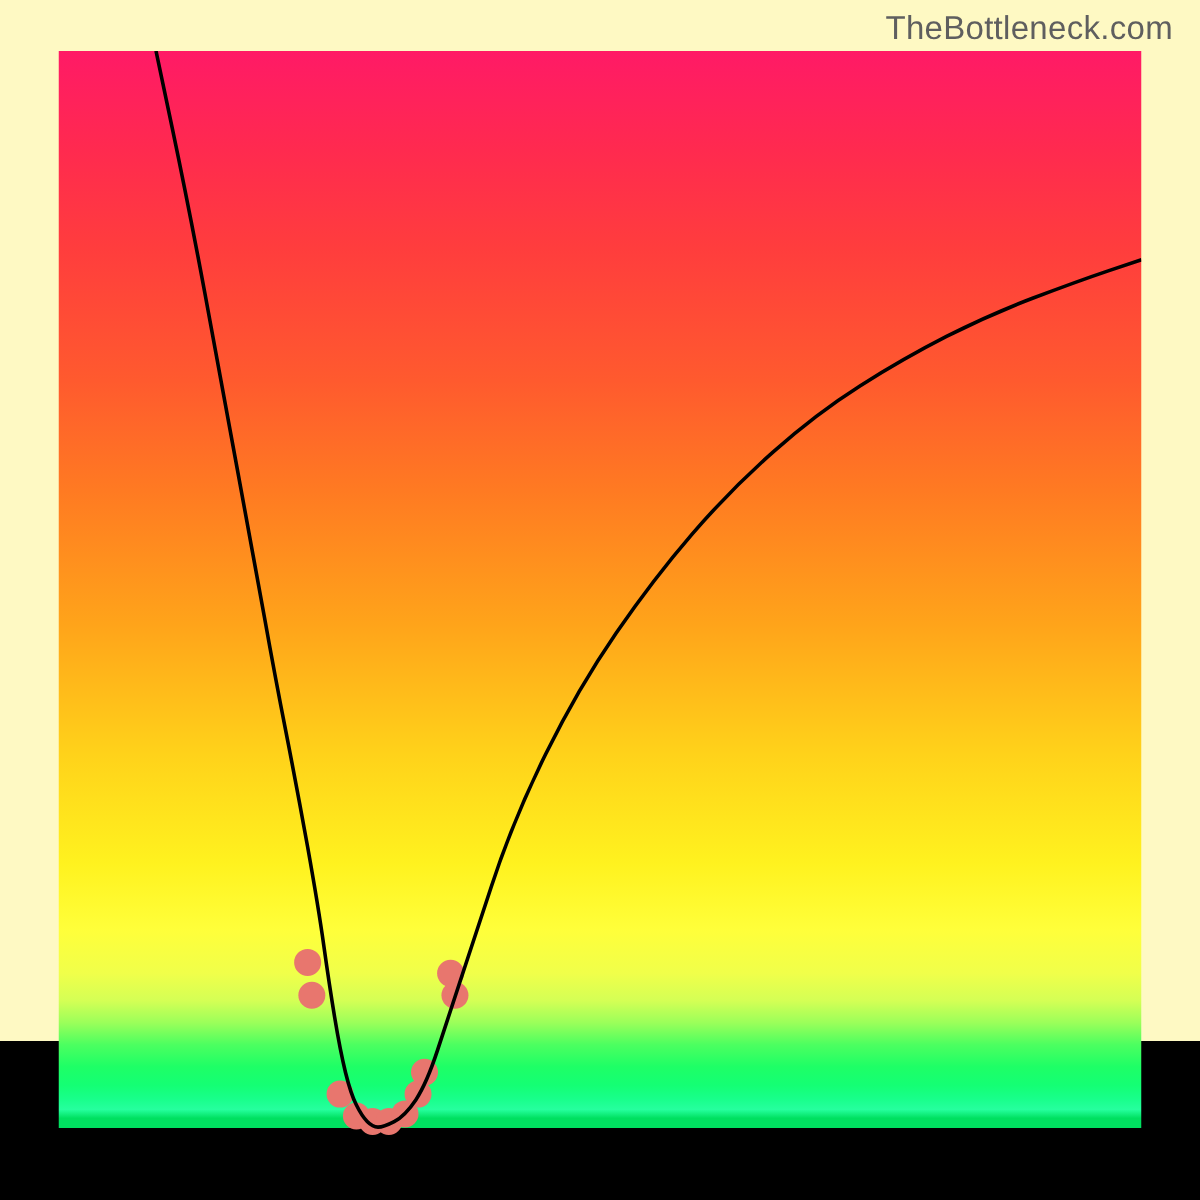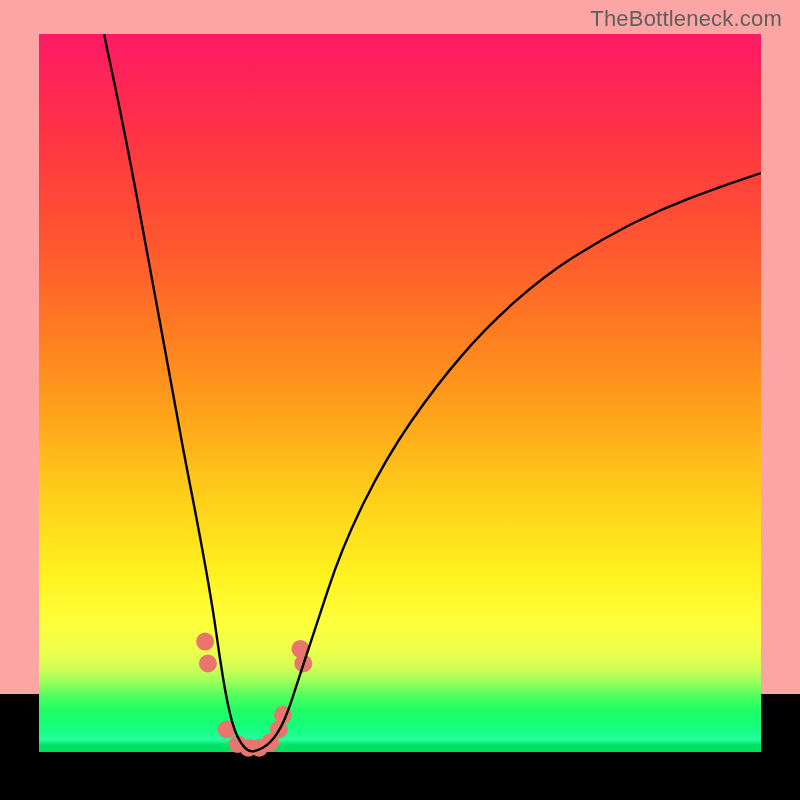--- a/index.html
+++ b/index.html
@@ -8,21 +8,21 @@
     width: 800px;
     height: 800px;
     background: #000000;
     overflow: hidden;
     font-family: Arial, Helvetica, sans-serif;
   }
   .stage {
     position: relative;
     width: 800px;
     height: 694px;
-    background: #fca5a5;
+    background: #fef9c3;
   }
   .watermark {
     position: absolute;
     top: 6px;
     right: 18px;
     color: #5f5f5f;
     font-size: 22px;
     letter-spacing: 0.2px;
     font-weight: 400;
     z-index: 50;

